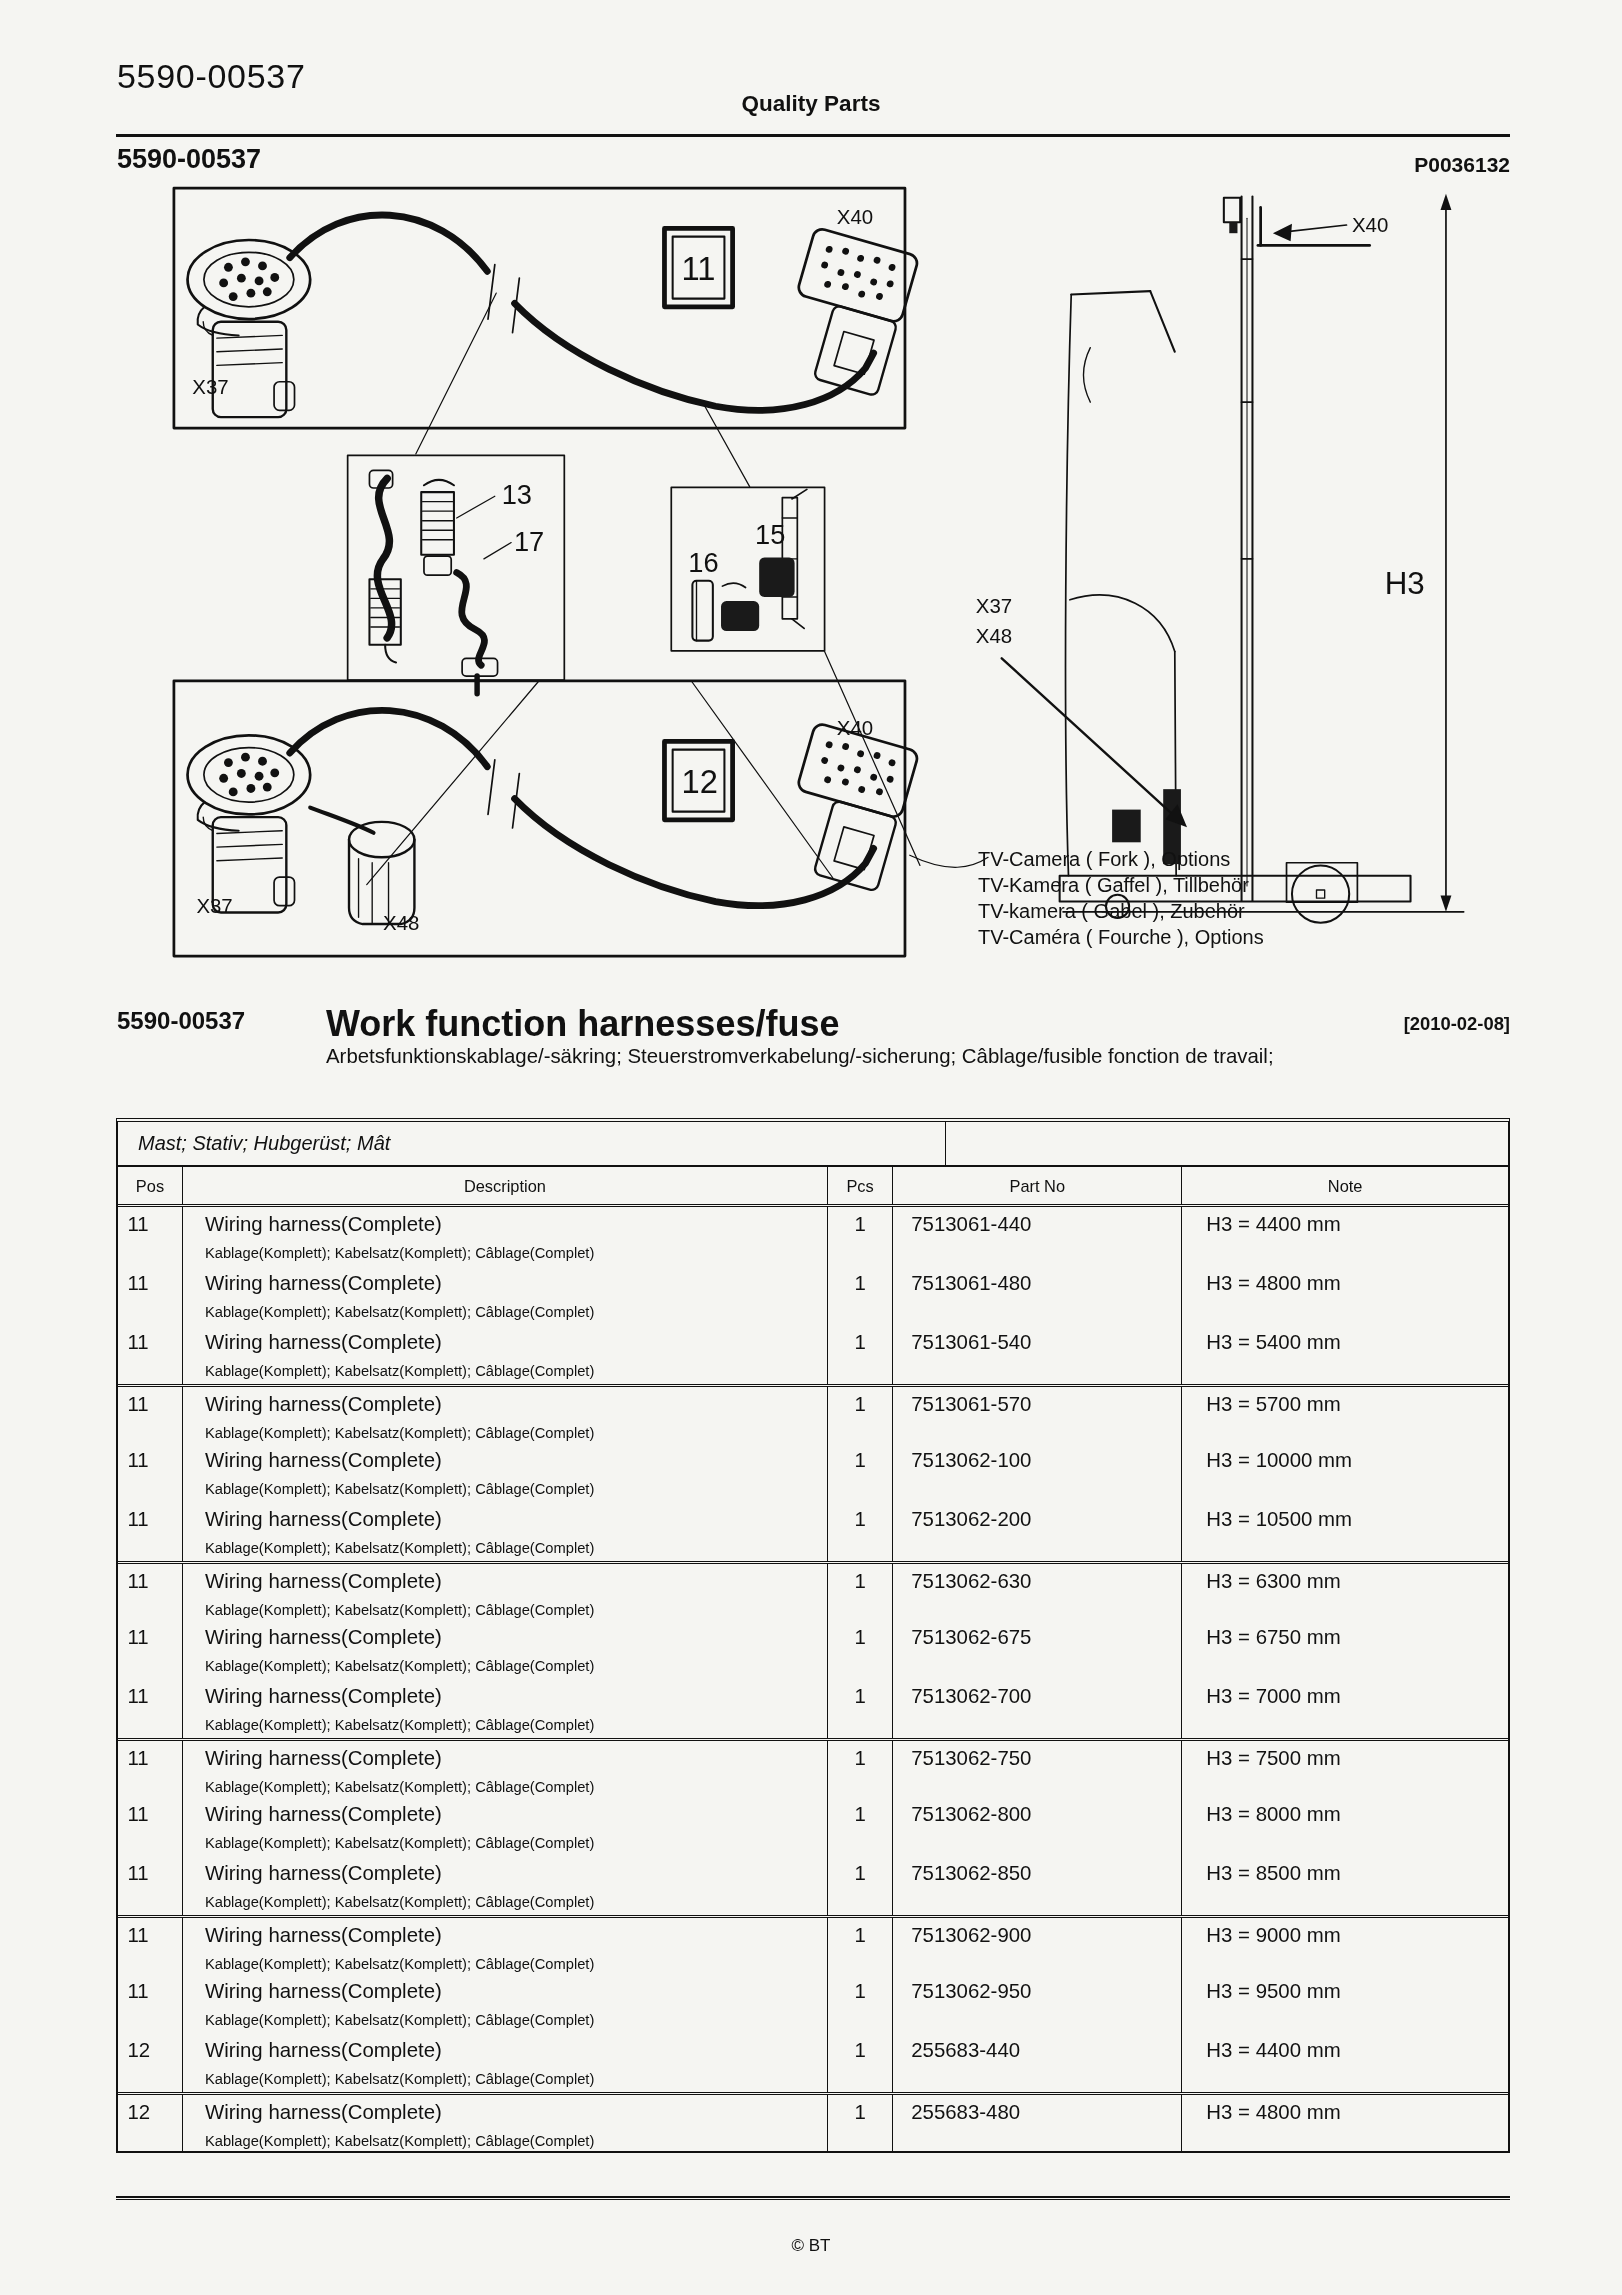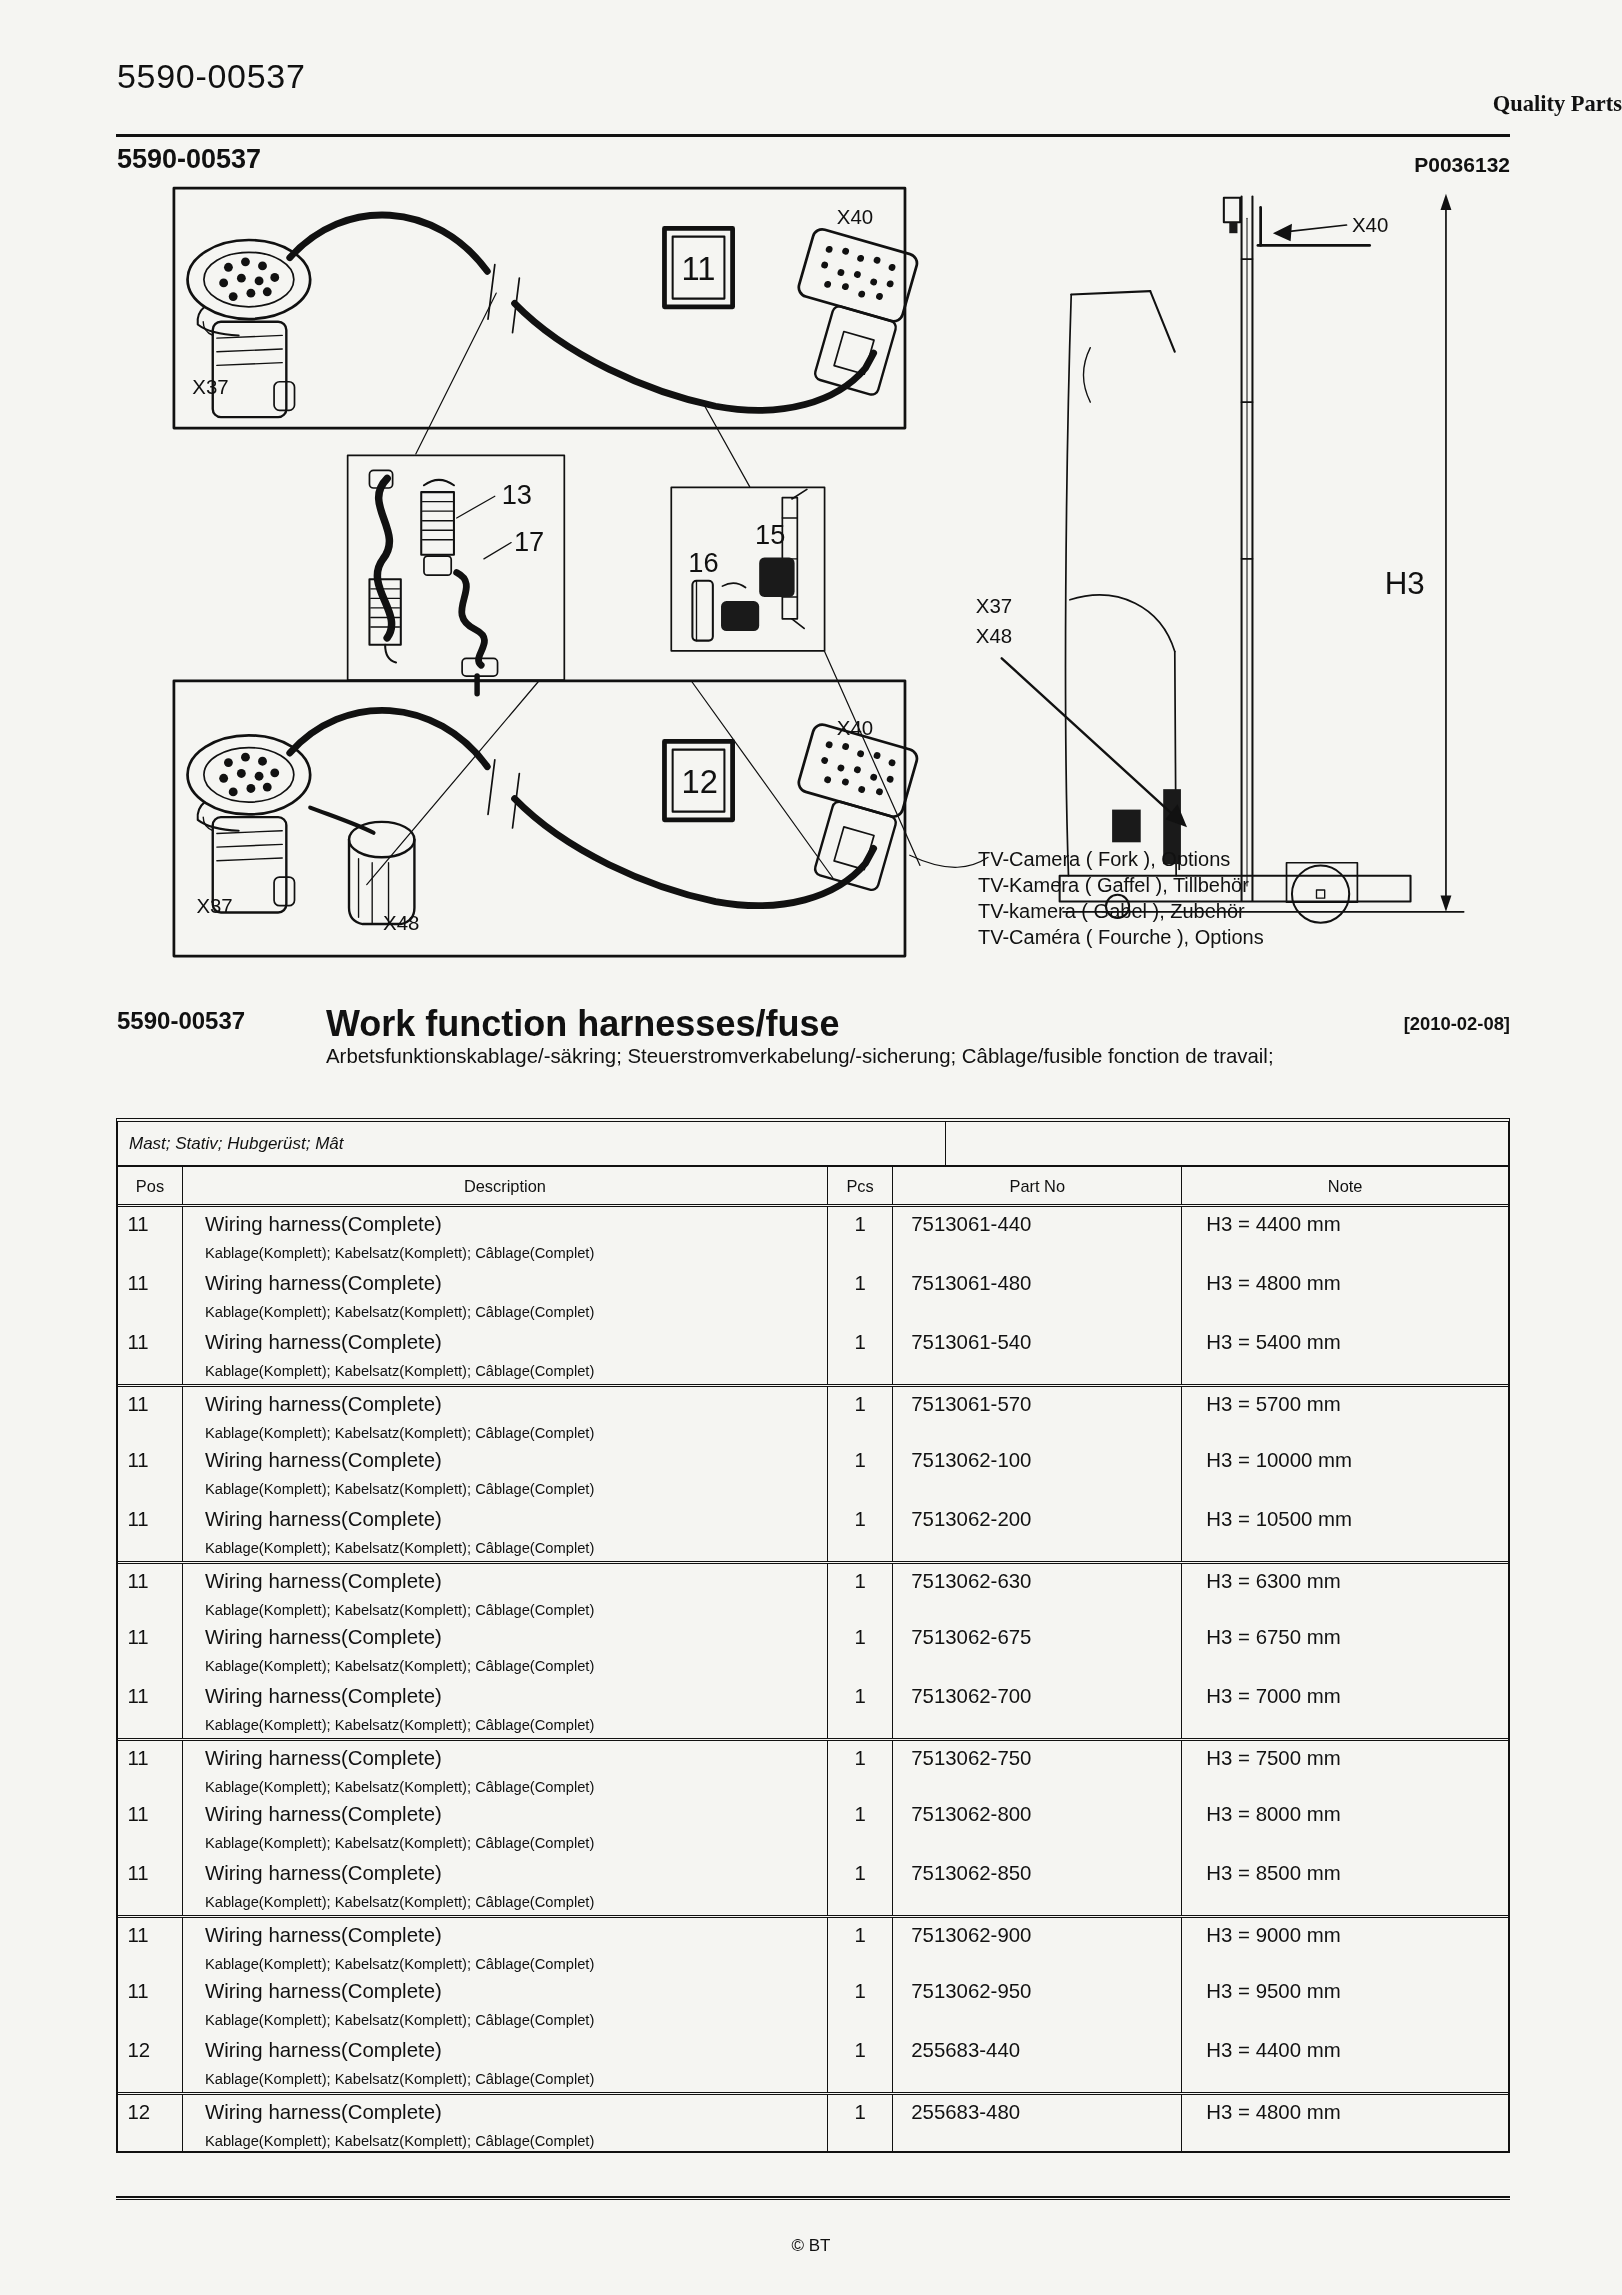--- a/index.html
+++ b/index.html
@@ -2,38 +2,38 @@
 <html style="font-size:11px"><head>
 <meta charset="utf-8">
 <style>
   * { margin:0; padding:0; box-sizing:border-box; }
   html,body { width:1622px; height:2295px; }
   body { background:#f5f5f2; font-family:"Liberation Sans", sans-serif; color:#111; overflow:hidden; }
   .page { position:relative; width:1622px; height:2295px; }
 
   
   .doc-number-top { position:absolute; left:117px; top:57px; font-size:34px; font-weight:400; letter-spacing:0.7px; }
-  .brand-title { position:absolute; left:0; top:91px; width:1622px; text-align:right; font-size:22.5px; font-weight:700;font-family:Liberation Serif, serif; }
+  .brand-title { position:absolute; left:0; top:91px; width:1622px; text-align:center; font-size:22.5px; font-weight:700; }
   .header-rule { position:absolute; left:116px; top:134px; width:1394px; height:3.4px; background:#111; }
   .doc-number-bold { position:absolute; left:117px; top:144px; font-size:27px; font-weight:700; }
   .figure-code { position:absolute; right:112px; top:153px; font-size:21px; font-weight:700;margin-left:44px; }
 
   
   .figure-svg { position:absolute; left:116px; top:177px; width:1394px; height:791px; }
   .camera-notes { position:absolute; left:978px; top:846px; font-size:20px; line-height:26px; }
 
   
   .section-number { position:absolute; left:117px; top:1007px; font-size:24px; font-weight:700; }
   .section-title { position:absolute; left:326px; top:1003px; font-size:36px; font-weight:700; }
   .section-date { position:absolute; right:112px; top:1013px; font-size:18.4px; font-weight:700; }
   .section-subtitle { position:absolute; left:326px; top:1041px; width:1200px; font-size:20.4px; line-height:31px; }
 
   
   .ptable { position:absolute; left:116px; top:1118px; width:1394px; border:2px solid #111; border-top:4.1px double #111; background:transparent; }
-  .band { height:45px; border-bottom:2px solid #111; position:relative; display:flex; align-items:center; padding-left:11px; font-size:17px; font-style:italic; }
+  .band { height:45px; border-bottom:2px solid #111; position:relative; display:flex; align-items:center; padding-left:20px; font-size:20px; font-style:italic; }
   .band::after { content:""; position:absolute; left:59.5%; top:0; bottom:0; width:1.4px; background:#111; }
   .thead { display:grid; grid-template-columns:4.6% 46.4% 4.7% 20.8% 23.5%; border-bottom:3.4px double #111; }
   .thead .hc { padding:9.5px 2.7px 8.2px 2.7px; text-align:center; font-size:16.4px; border-left:1.4px solid #111; }
   .thead .hc:first-child { border-left:none; }
   .trow { display:grid; grid-template-columns:4.6% 46.4% 4.7% 20.8% 23.5%; min-height:59px; }
   .trow.group-start { border-top:3.4px double #111; }
   .trow .c { border-left:1.4px solid #111; padding-top:6.1px; }
   .trow .c:first-child { border-left:none; }
   .c.pos { padding-left:9.5px; font-size:20.4px; }
   .c.desc { padding-left:22px; }

